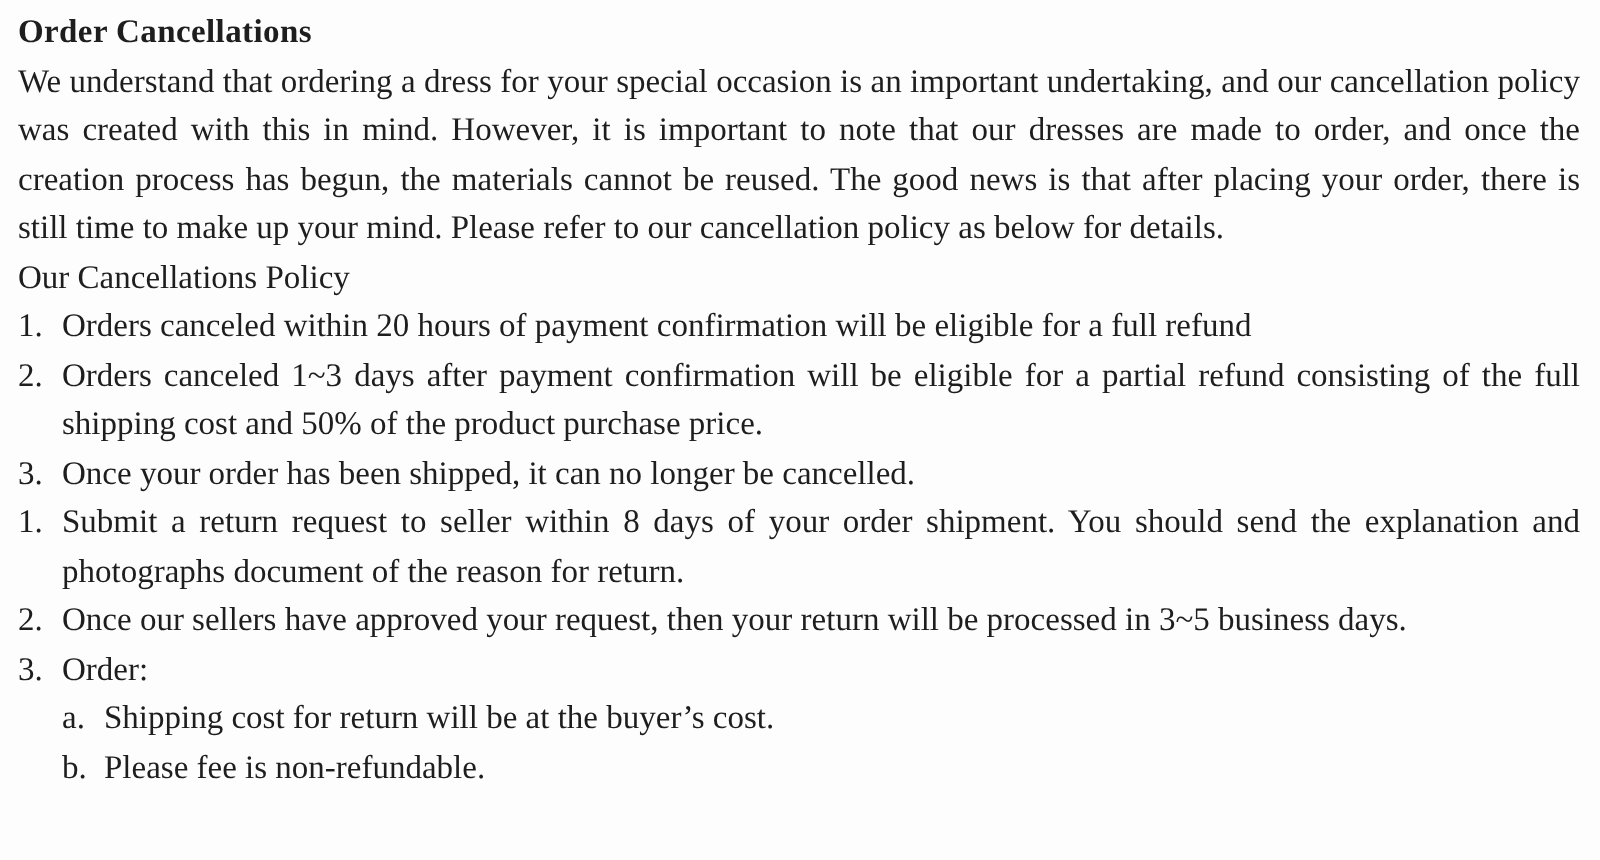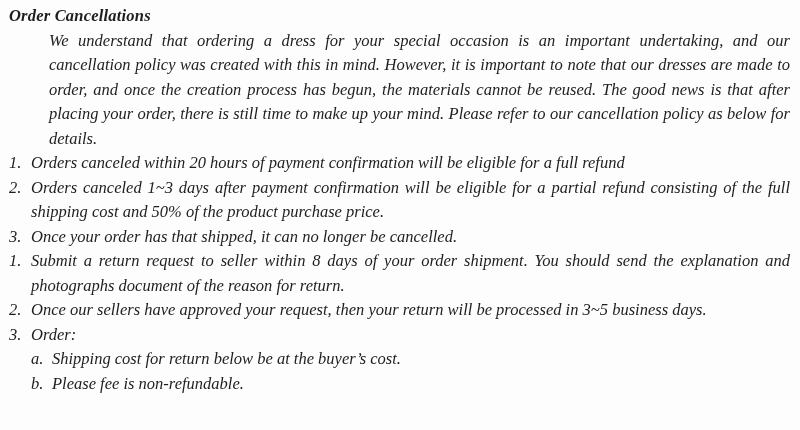--- a/index.html
+++ b/index.html
@@ -1,36 +1,35 @@
 <!DOCTYPE html>
 <html><head>
 <meta charset="utf-8">
 <style>
-  * { box-sizing: border-box; font-style: italic; }
+  * { box-sizing: border-box; }
   html, body { margin: 0; padding: 0; }
   body {
     width: 800px;
     height: 430px;
     overflow: hidden;
     background: #fdfdfd;
     color: #1e1e1e;
     font-family: "Liberation Serif", "DejaVu Serif", serif;
   }
   .page {
     padding: 4px 10px 0 9px;
     font-size: 16.5px;
     line-height: 24.5px;
   }
   .heading {
     font-weight: bold;
     letter-spacing: 0.2px;
   }
   .para {
     text-align: justify;
-    margin-left: 40px;
   }
   .list-item {
     display: flex;
   }
   .list-item .marker {
     flex: 0 0 22px;
   }
   .list-item .txt {
     flex: 1;
     text-align: justify;
@@ -44,53 +43,54 @@
 </style>
 </head>
 <body>
 
 <div class="page">
 
   <div class="heading">Order Cancellations</div>
 
   <div class="para">We understand that ordering a dress for your special occasion is an important undertaking, and our cancellation policy was created with this in mind. However, it is important to note that our dresses are made to order, and once the creation process has begun, the materials cannot be reused. The good news is that after placing your order, there is still time to make up your mind. Please refer to our cancellation policy as below for details.</div>
 
+  <div>Our Cancellations Policy</div>
 
   <div>
     <div class="list-item">
       <span class="marker">1.</span>
       <span class="txt">Orders canceled within 20 hours of payment confirmation will be eligible for a full refund</span>
     </div>
     <div class="list-item">
       <span class="marker">2.</span>
       <span class="txt">Orders canceled 1~3 days after payment confirmation will be eligible for a partial refund consisting of the full shipping cost and 50% of the product purchase price.</span>
     </div>
     <div class="list-item">
       <span class="marker">3.</span>
-      <span class="txt">Once your order has that shipped, it can no longer be cancelled.</span>
+      <span class="txt">Once your order has been shipped, it can no longer be cancelled.</span>
     </div>
   </div>
 
 
   <div>
     <div class="list-item">
       <span class="marker">1.</span>
       <span class="txt">Submit a return request to seller within 8 days of your order shipment. You should send the explanation and photographs document of the reason for return.</span>
     </div>
     <div class="list-item">
       <span class="marker">2.</span>
       <span class="txt">Once our sellers have approved your request, then your return will be processed in 3~5 business days.</span>
     </div>
     <div class="list-item">
       <span class="marker">3.</span>
       <span class="txt">Order:</span>
     </div>
     <div class="list-item sub">
       <span class="marker">a.</span>
-      <span class="txt">Shipping cost for return below be at the buyer’s cost.</span>
+      <span class="txt">Shipping cost for return will be at the buyer’s cost.</span>
     </div>
     <div class="list-item sub">
       <span class="marker">b.</span>
       <span class="txt">Please fee is non-refundable.</span>
     </div>
   </div>
 
 </div>
 
 </body></html>

